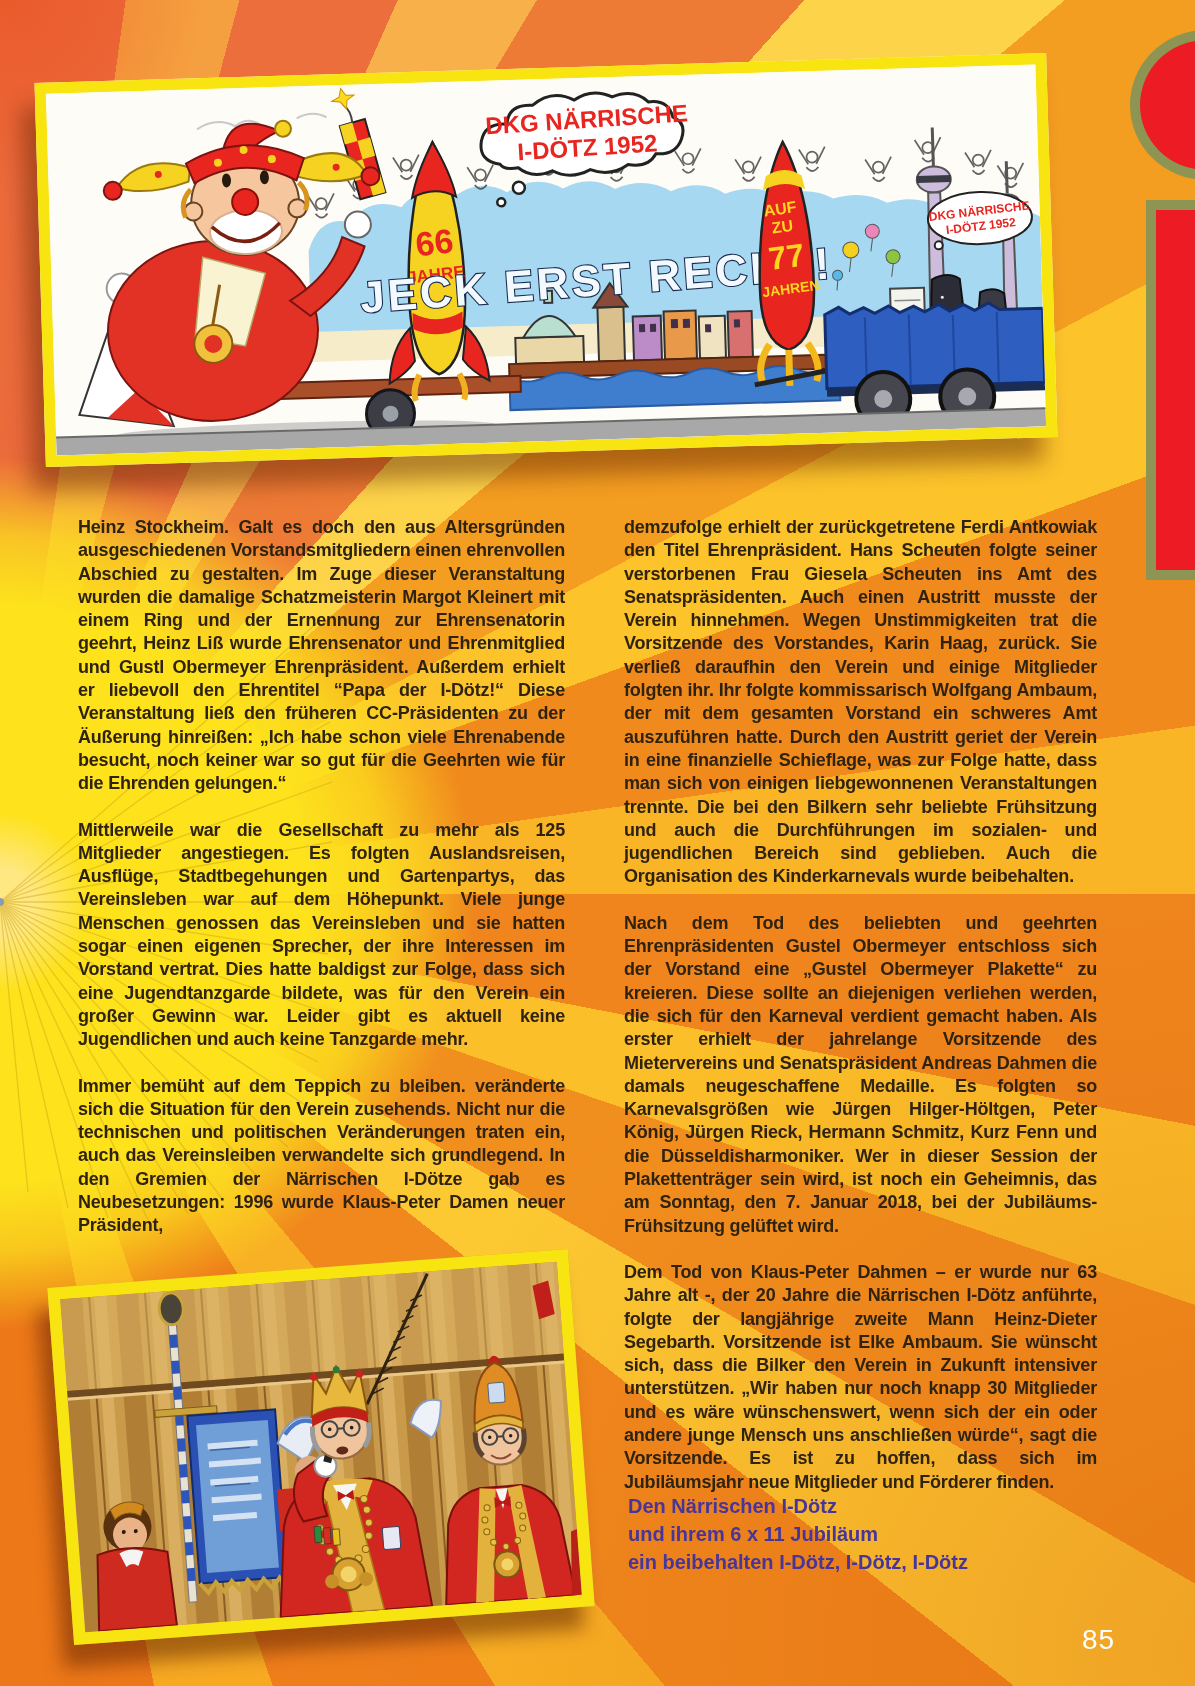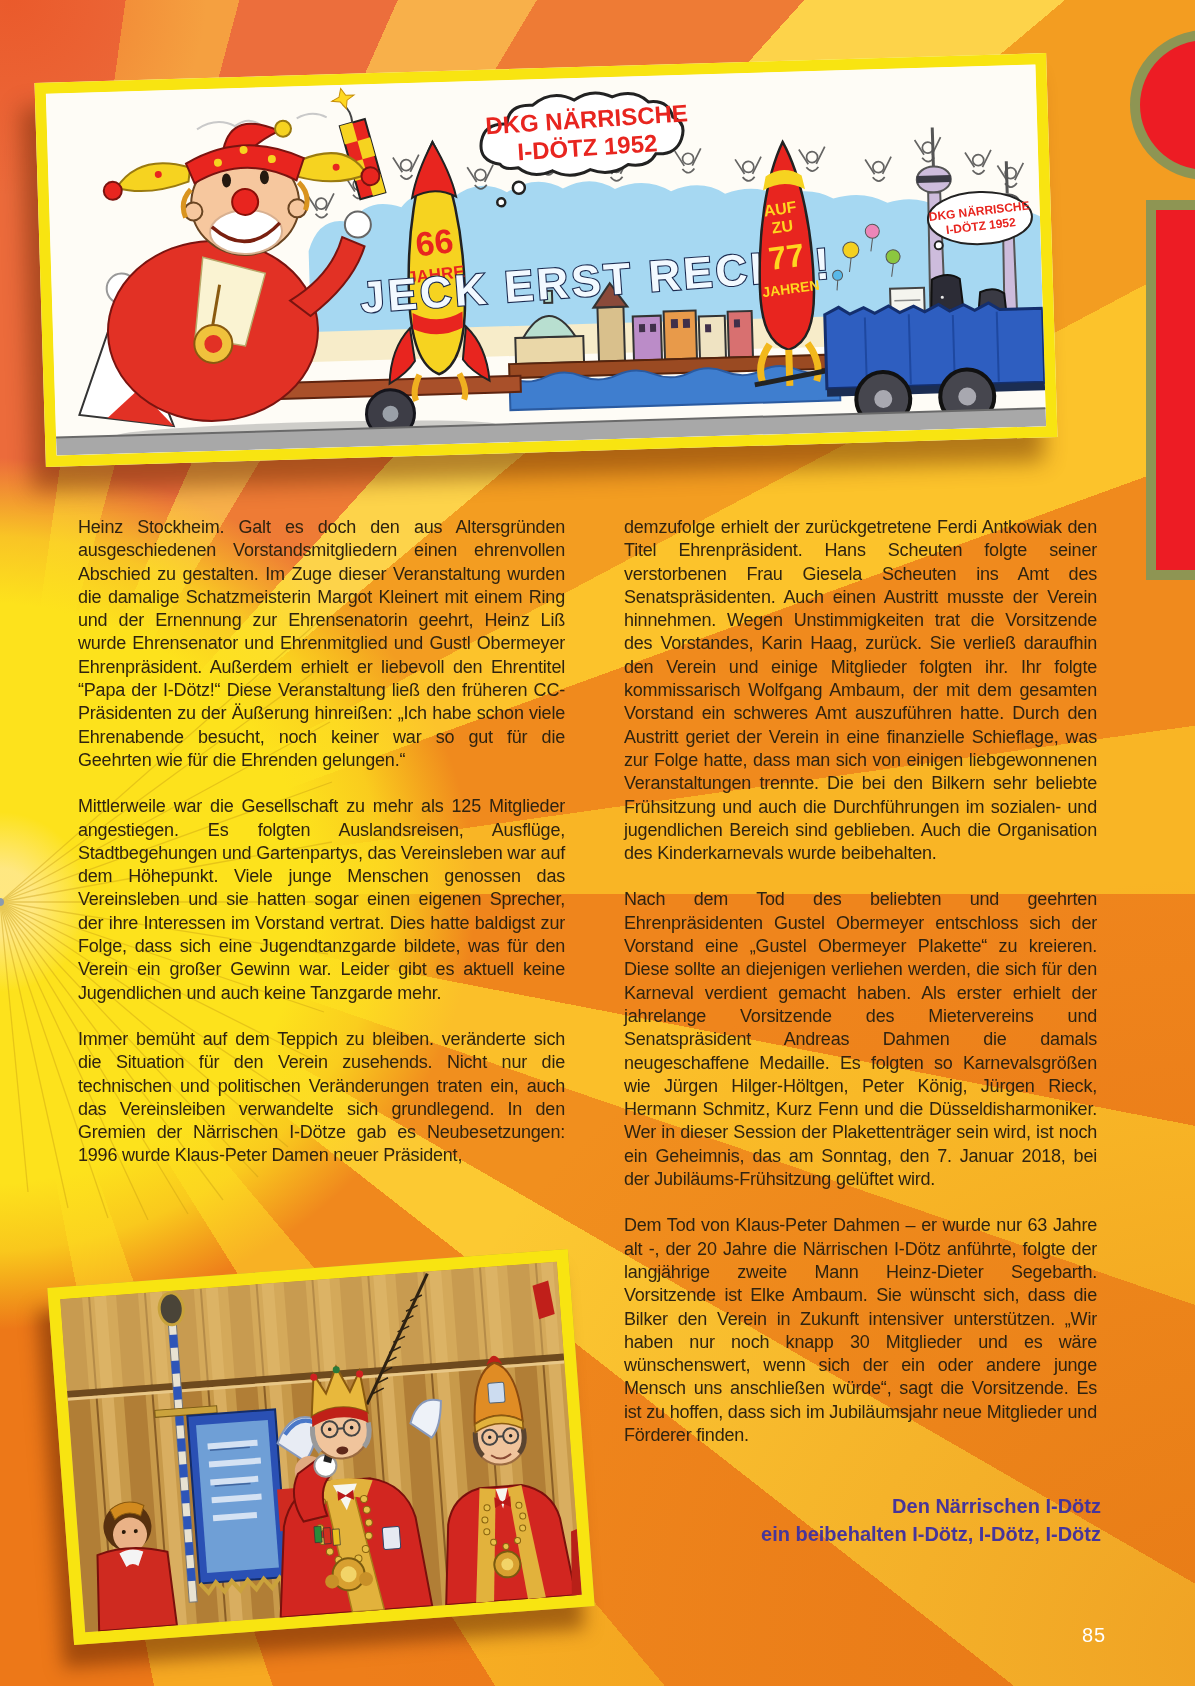--- a/index.html
+++ b/index.html
@@ -34,29 +34,29 @@
   }
   .illu svg{display:block;}
   .photo{
     position:absolute;left:60px;top:1268px;width:498px;height:334px;
     border:12px solid #f8e411;background:#c79a49;
     transform:rotate(-4.3deg);transform-origin:50% 50%;
     box-shadow:-12px 22px 18px rgba(90,30,0,.5);
   }
   .photo svg{display:block;}
   .col{position:absolute;top:516px;color:#2f2310;font-size:18px;line-height:23.3px;
-    font-weight:normal;text-align:justify;letter-spacing:-0.2px;}
+    font-weight:bold;text-align:justify;letter-spacing:-0.2px;}
   .col p{margin:0 0 23px 0;}
   .col-left{left:78px;width:487px;}
   .col-right{left:624px;width:473px;}
-  .dedication{position:absolute;left:628px;top:1492px;width:473px;text-align:right;
+  .dedication{position:absolute;left:628px;top:1492px;width:473px;text-align:left;
     color:#47359a;font-size:20px;line-height:28px;font-weight:bold;}
   .author{position:absolute;left:628px;top:1596px;width:495px;text-align:right;
     color:#2f2310;font-size:20px;font-weight:bold;}
-  .pagenum{position:absolute;left:1082px;top:1624px;color:#ffffff;font-size:20px;
+  .pagenum{position:absolute;left:1082px;top:1624px;color:#ffffff;font-size:28px;
     letter-spacing:1px;}
   text{font-family:"Liberation Sans","DejaVu Sans",sans-serif;}
 </style>
 </head>
 <body>
 
 <div class="page">
 
   <svg class="spokes" width="700" height="700">
     <g stroke="#c69a12" stroke-width="1.3" opacity="0.4">
@@ -444,18 +444,19 @@
         <path d="M404,156 Q406,104 428,96 Q450,104 452,156 Q428,142 404,156 Z" fill="#e08c24" stroke="#8a4a10" stroke-width="2"></path>
         <rect x="420" y="116" width="16" height="20" rx="2" fill="#ccdcf0" stroke="#556677"></rect>
         <path d="M404,156 Q428,142 452,156 L452,164 Q428,150 404,164 Z" fill="#e2b23c" stroke="#8a5a10" stroke-width="1.5"></path>
       </g>
       <path d="M492,270 L498,268 L498,334 L488,334 Z" fill="#b82018"></path>
     </svg>
   </figure>
 
   <div class="dedication">
     <div>Den Närrischen I-Dötz</div>
+    <div>und ihrem 6 x 11 Jubiläum</div>
     <div>ein beibehalten I-Dötz, I-Dötz, I-Dötz</div>
   </div>
 
   <div class="pagenum">85</div>
 
 </div>
 
 </body></html>

